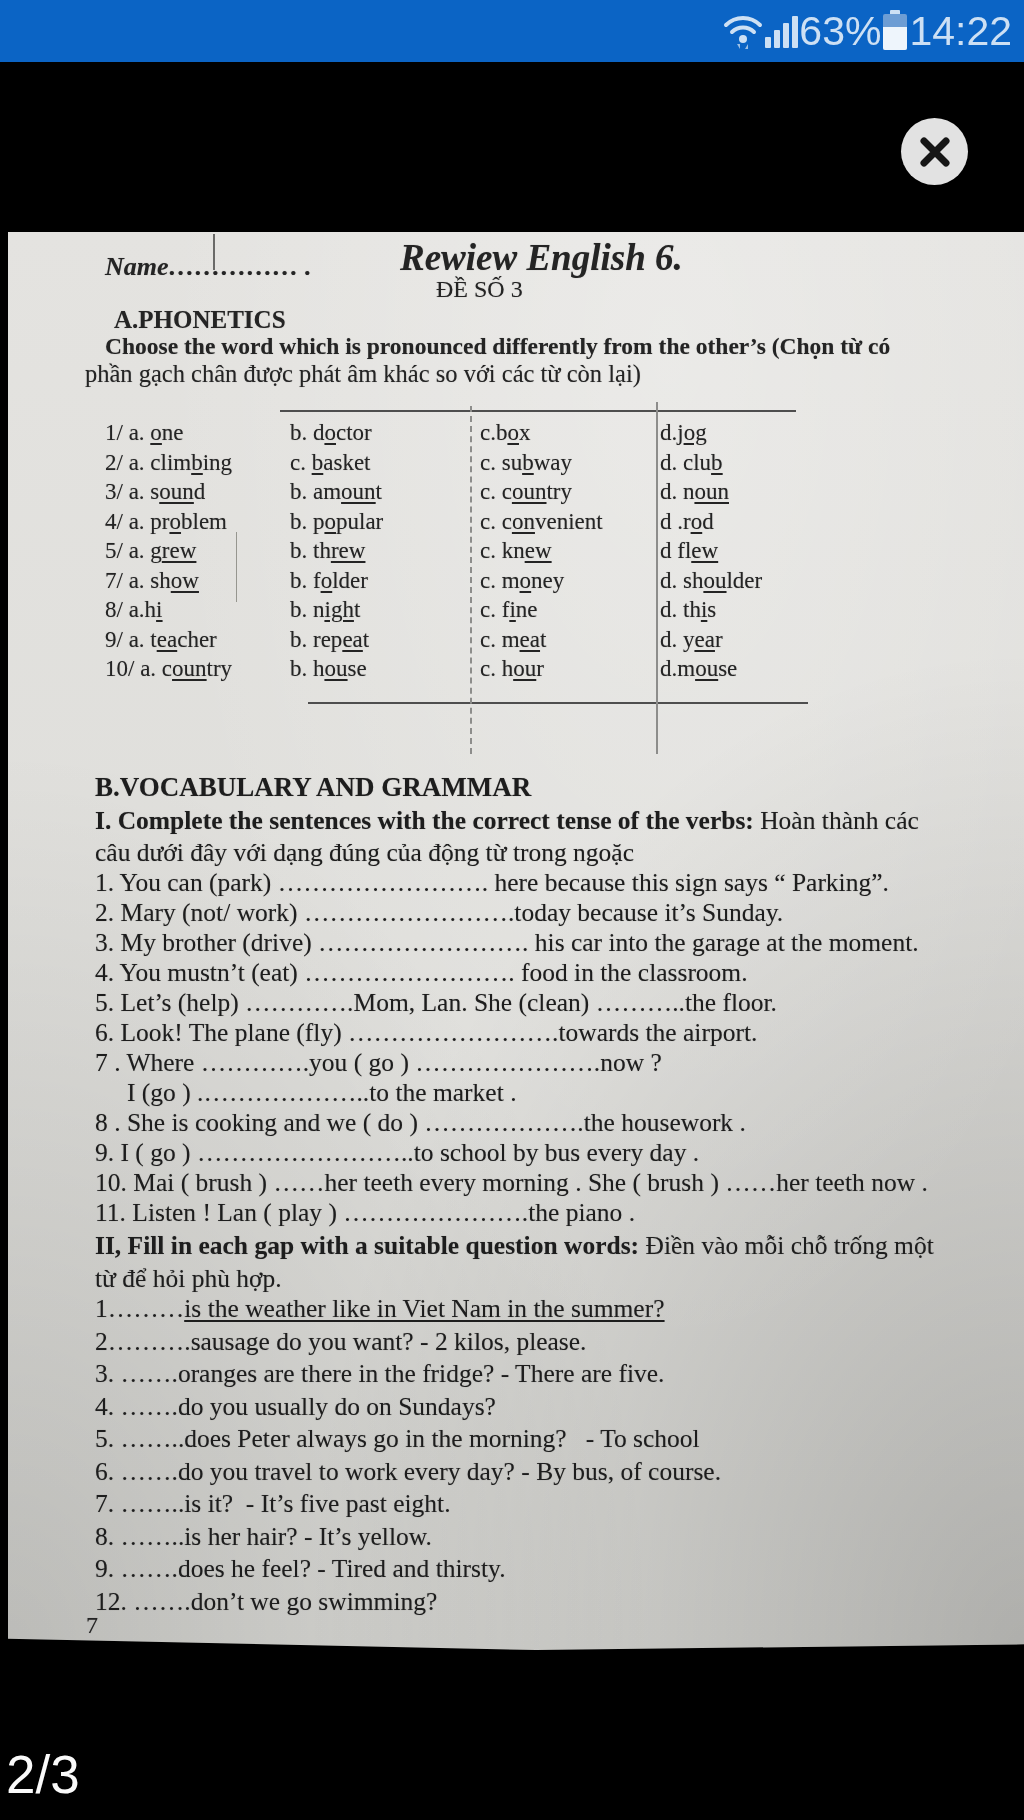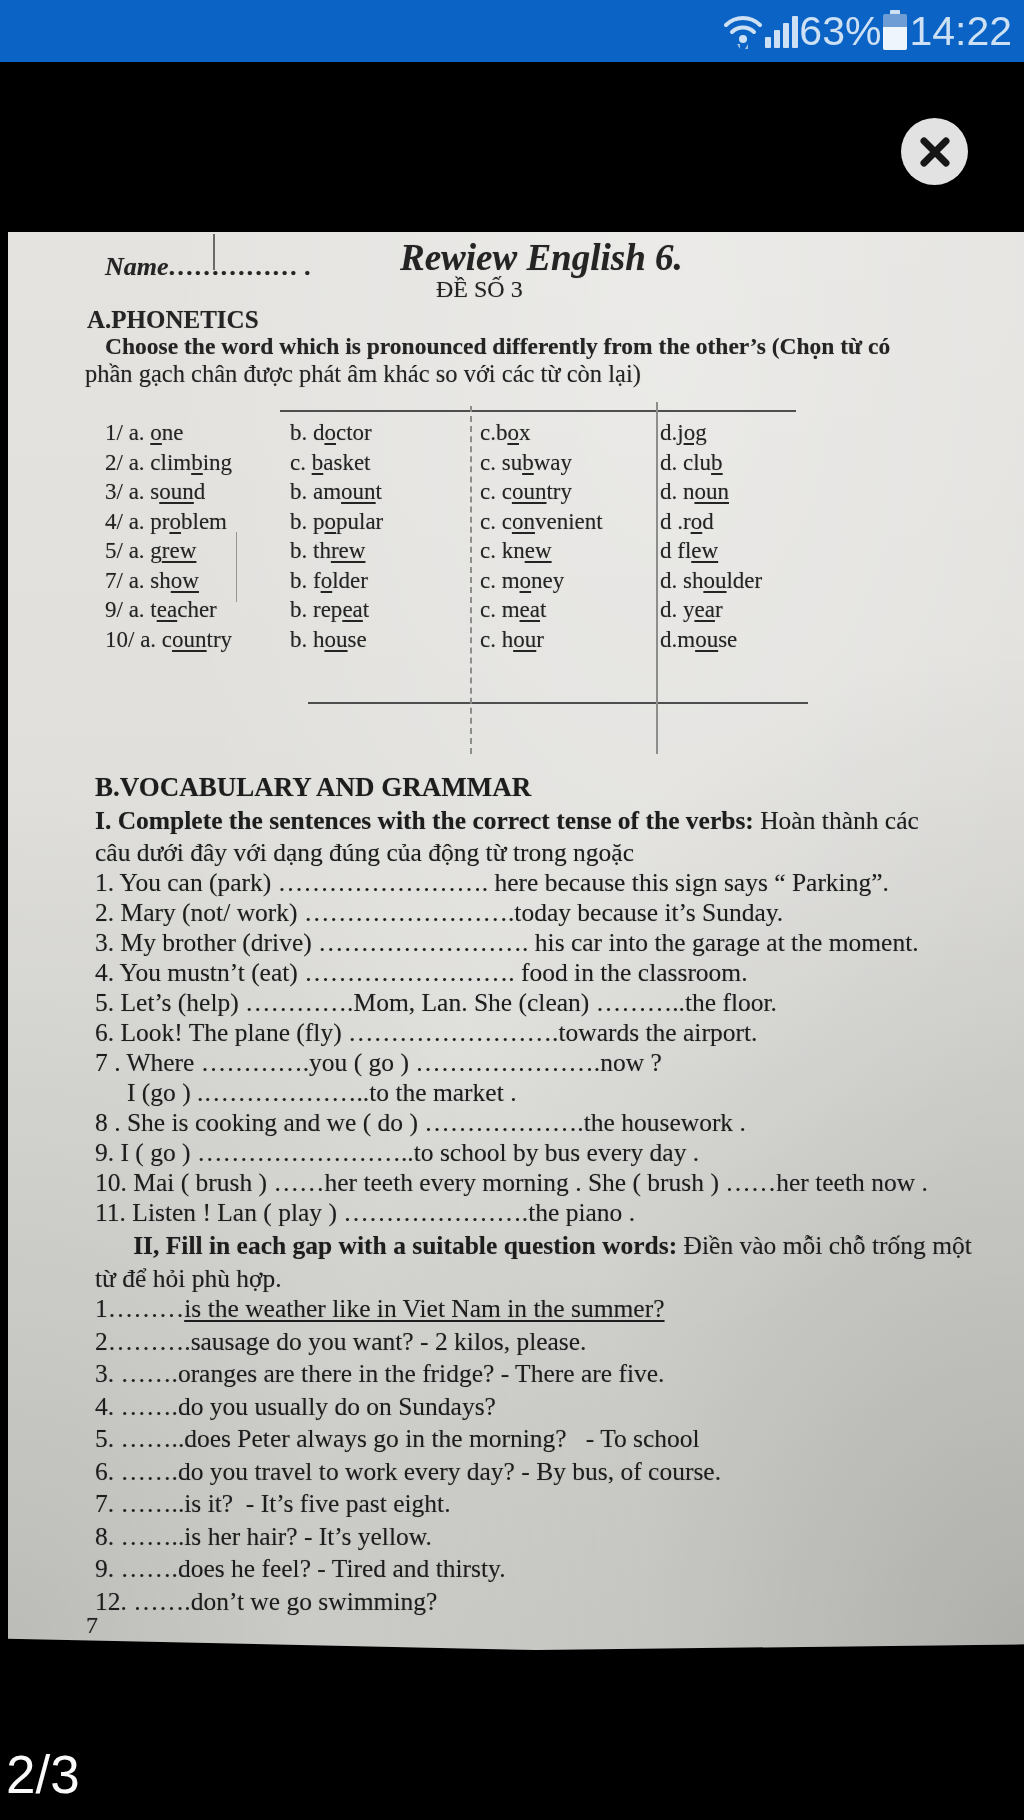--- a/index.html
+++ b/index.html
@@ -36,21 +36,21 @@
          clip-path:polygon(0 0,100% 0,100% 99.6%,52% 100%,0 99.2%);
          font-family:"Liberation Serif",serif;color:#242424;}
   .paper *{white-space:nowrap;}
   .abs{position:absolute;}
   .doc-text{text-shadow:0 0 1px rgba(50,50,50,.35);}
   u{text-decoration-thickness:2px;text-underline-offset:3px;}
 
   .name-line{left:97px;top:20px;font-size:26px;font-style:italic;font-weight:bold;}
   .doc-title{left:392px;top:4px;font-size:37px;font-weight:bold;font-style:italic;}
   .doc-subtitle{left:428px;top:44px;font-size:24px;font-weight:normal;}
-  .sec-a-head{left:79px;top:74px;font-size:25px;font-weight:bold;}
+  .sec-a-head{left:106px;top:74px;font-size:25px;font-weight:bold;}
   .instr1{left:97px;top:101px;font-size:23.5px;font-weight:bold;}
   .instr2{left:77px;top:128px;font-size:24.5px;}
 
   
   .ph-table{left:97px;top:188px;width:780px;font-size:23px;}
   .ph-row{position:relative;height:29.5px;}
   .ph-row span{position:absolute;top:0;}
   .c-a{left:0}.c-b{left:185px}.c-c{left:375px}.c-d{left:555px}
   .tline-top{left:272px;top:178px;width:516px;height:2px;background:#4e4e4e;}
   .tline-bottom{left:300px;top:470px;width:500px;height:2px;background:#4e4e4e;}
@@ -60,21 +60,21 @@
   .crease2{left:228px;top:300px;width:1px;height:70px;background:#96968f;}
 
   
   .grammar{left:87px;top:540px;width:915px;font-size:25.5px;color:#1d1d1d;}
   .b-head{font-size:27px;font-weight:bold;height:34px;}
   .p1-head{height:32px;}
   .p1-head2,.p2-head2{height:30px;}
   .bold{font-weight:bold;}
   .lines1 .gline{height:30px;}
   .lines2 .gline{height:32.5px;}
-  .p2-head{height:33px;margin-top:3px;text-align:center;}
+  .p2-head{height:33px;margin-top:3px;}
   .indent{margin-left:32px;}
   .page-num{left:78px;top:1380px;font-size:24px;}
 
   
   .page-indicator{position:absolute;left:6px;top:1744px;font-size:53px;color:#fafafa;
                   font-family:"Liberation Sans",sans-serif;}
 </style>
 </head>
 <body>
 
@@ -154,20 +154,26 @@
         <span class="c-a">5/  a. g<u>rew</u></span>
         <span class="c-b">b. th<u>rew</u></span>
         <span class="c-c">c. kn<u>ew</u></span>
         <span class="c-d">d fl<u>ew</u></span>
       </div>
       <div class="ph-row">
         <span class="c-a">7/  a. sh<u>ow</u></span>
         <span class="c-b">b. f<u>o</u>lder</span>
         <span class="c-c">c. m<u>o</u>ney</span>
         <span class="c-d">d. sh<u>ou</u>lder</span>
+      </div>
+      <div class="ph-row">
+        <span class="c-a">8/ a.h<u>i</u></span>
+        <span class="c-b">b. n<u>igh</u>t</span>
+        <span class="c-c">c. f<u>i</u>ne</span>
+        <span class="c-d">d. th<u>i</u>s</span>
       </div>
       <div class="ph-row">
         <span class="c-a">9/  a. t<u>ea</u>cher</span>
         <span class="c-b">b. rep<u>ea</u>t</span>
         <span class="c-c">c. m<u>ea</u>t</span>
         <span class="c-d">d. y<u>ea</u>r</span>
       </div>
       <div class="ph-row">
         <span class="c-a">10/ a. c<u>oun</u>try</span>
         <span class="c-b">b. h<u>ou</u>se</span>

